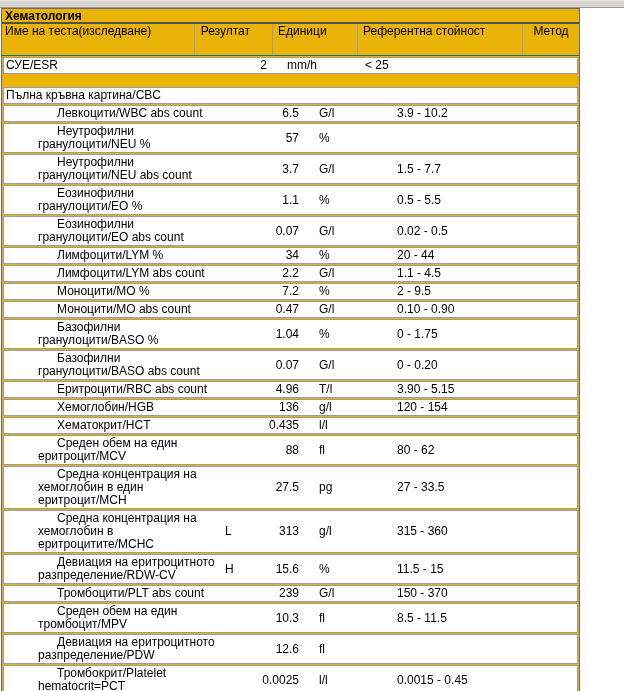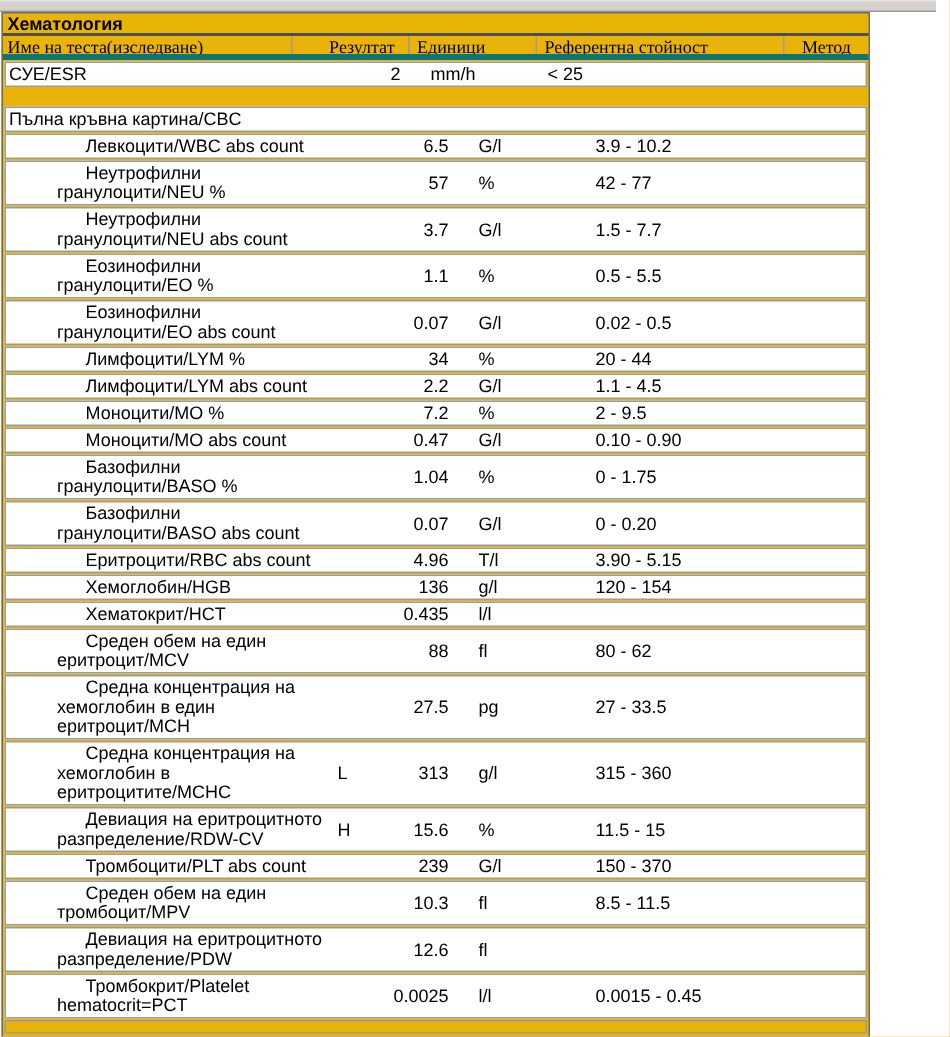--- a/index.html
+++ b/index.html
@@ -19,24 +19,24 @@
     width:579px; margin-left:1px;
     border:1px solid #6b6b6b;
     background:#eab308;
   }
   .title-row {
     height:15px; line-height:15px;
     font-weight:bold; padding-left:3px;
     border-bottom:2px solid #4f4f4f;
     white-space:nowrap; overflow:hidden;
   }
-  .header-row { display:flex; height:16px; line-height:15px; border-bottom:4px solid #0f766e;font-family:Liberation Serif, serif; }
+  .header-row { display:flex; height:32px; line-height:15px; border-bottom:1px solid #0f766e; }
   .h-cell { overflow:hidden; white-space:nowrap; }
   .h-name   { width:193px; padding-left:3px; border-right:1px solid #9c9c9c; }
-  .h-result { width:78px;  text-align:right; padding-right:9px; border-right:1px solid #9c9c9c; }
+  .h-result { width:78px;  text-align:right; padding-right:22px; border-right:1px solid #9c9c9c; }
   .h-units  { width:85px;  padding-left:5px; border-right:1px solid #9c9c9c; }
   .h-ref    { width:165px; padding-left:5px; border-right:1px solid #9c9c9c; }
   .h-method { flex:1; text-align:center; }
 
   .rows-host { padding-bottom:1px; }
   .row {
     display:flex; align-items:center;
     margin:1px; border:1px solid #9c9c9c;
     background:#fff;
   }
@@ -94,21 +94,20 @@
     <div class="c-units">G/l</div>
     <div class="c-ref">3.9 - 10.2</div>
     <div class="c-method"></div>
   </div>
       <div class="row indent">
     <div class="c-name">Неутрофилни
 гранулоцити/NEU %</div>
     <div class="c-flag"></div>
     <div class="c-result">57</div>
     <div class="c-units">%</div>
-    <div class="c-ref">42 - 77</div>
     <div class="c-method"></div>
   </div>
       <div class="row indent">
     <div class="c-name">Неутрофилни
 гранулоцити/NEU abs count</div>
     <div class="c-flag"></div>
     <div class="c-result">3.7</div>
     <div class="c-units">G/l</div>
     <div class="c-ref">1.5 - 7.7</div>
     <div class="c-method"></div>

